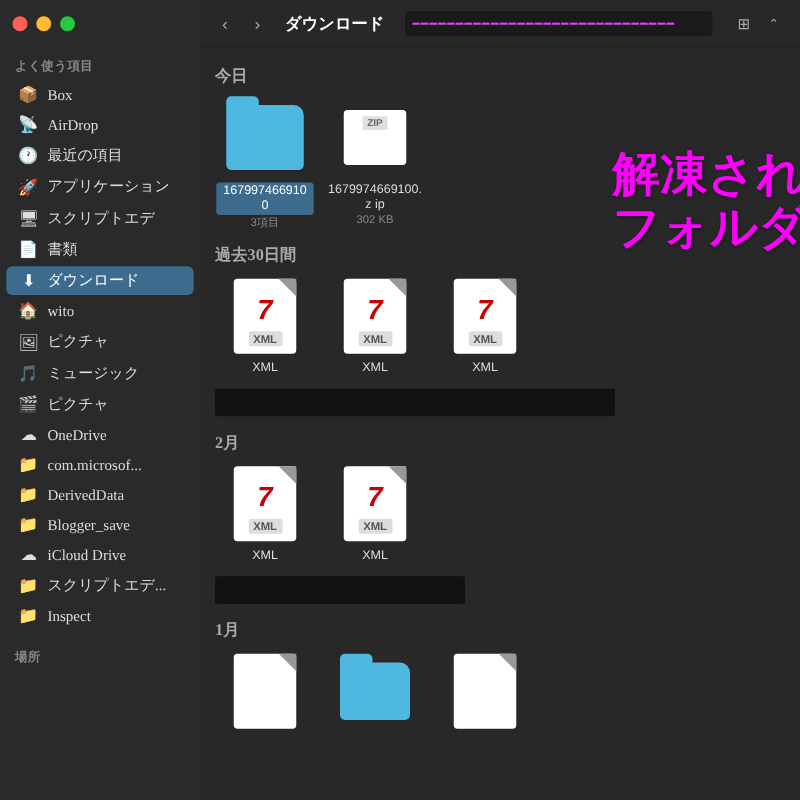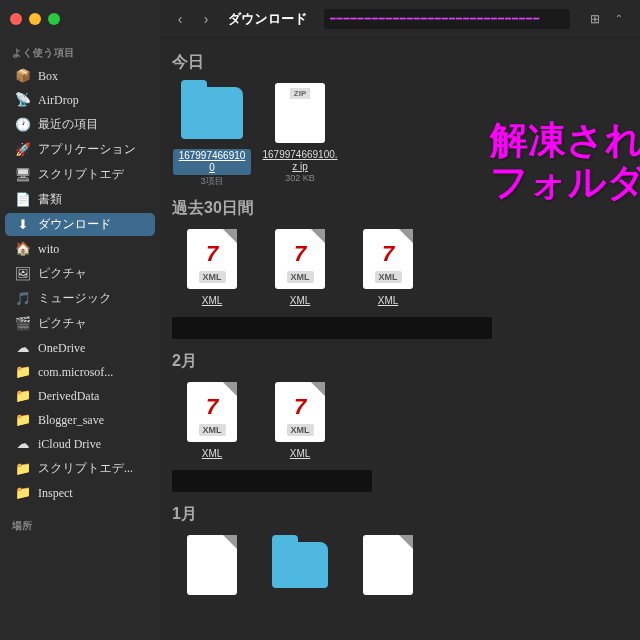--- a/index.html
+++ b/index.html
@@ -171,25 +171,26 @@
     }
     .content-area::-webkit-scrollbar-track {
       background: transparent;
     }
     .content-area::-webkit-scrollbar-thumb {
       background: #555;
       border-radius: 3px;
     }
 
     .section-header {
-      font-size: 16px;
+      font-size: 13px;
       font-weight: 600;
       color: #aaa;
       margin-bottom: 8px;
       margin-top: 4px;
+      font-family: Liberation Serif, serif;
     }
 
     .files-grid {
       display: flex;
       flex-wrap: wrap;
       gap: 8px;
       margin-bottom: 10px;
     }
 
     .file-item {
@@ -278,21 +279,21 @@
       background: #ddd;
       padding: 1px 4px;
       border-radius: 2px;
       position: absolute;
       bottom: 6px;
     }
 
     
     .zip-icon {
       width: 50px;
-      height: 60px;
+      height: 44px;
       background: #fff;
       border-radius: 3px;
       position: relative;
       display: flex;
       align-items: center;
       justify-content: center;
     }
     .zip-label-top {
       position: absolute;
       top: 5px;
@@ -308,21 +309,20 @@
       color: #888;
     }
 
     .file-name {
       font-size: 10px;
       color: #ddd;
       text-align: center;
       word-break: break-all;
       line-height: 1.2;
       max-width: 78px;
-      text-decoration: underline;
     }
 
     .file-name.selected {
       background: #3d6b8e;
       border-radius: 3px;
       color: #fff;
       padding: 1px 3px;
     }
 
     .file-meta {

